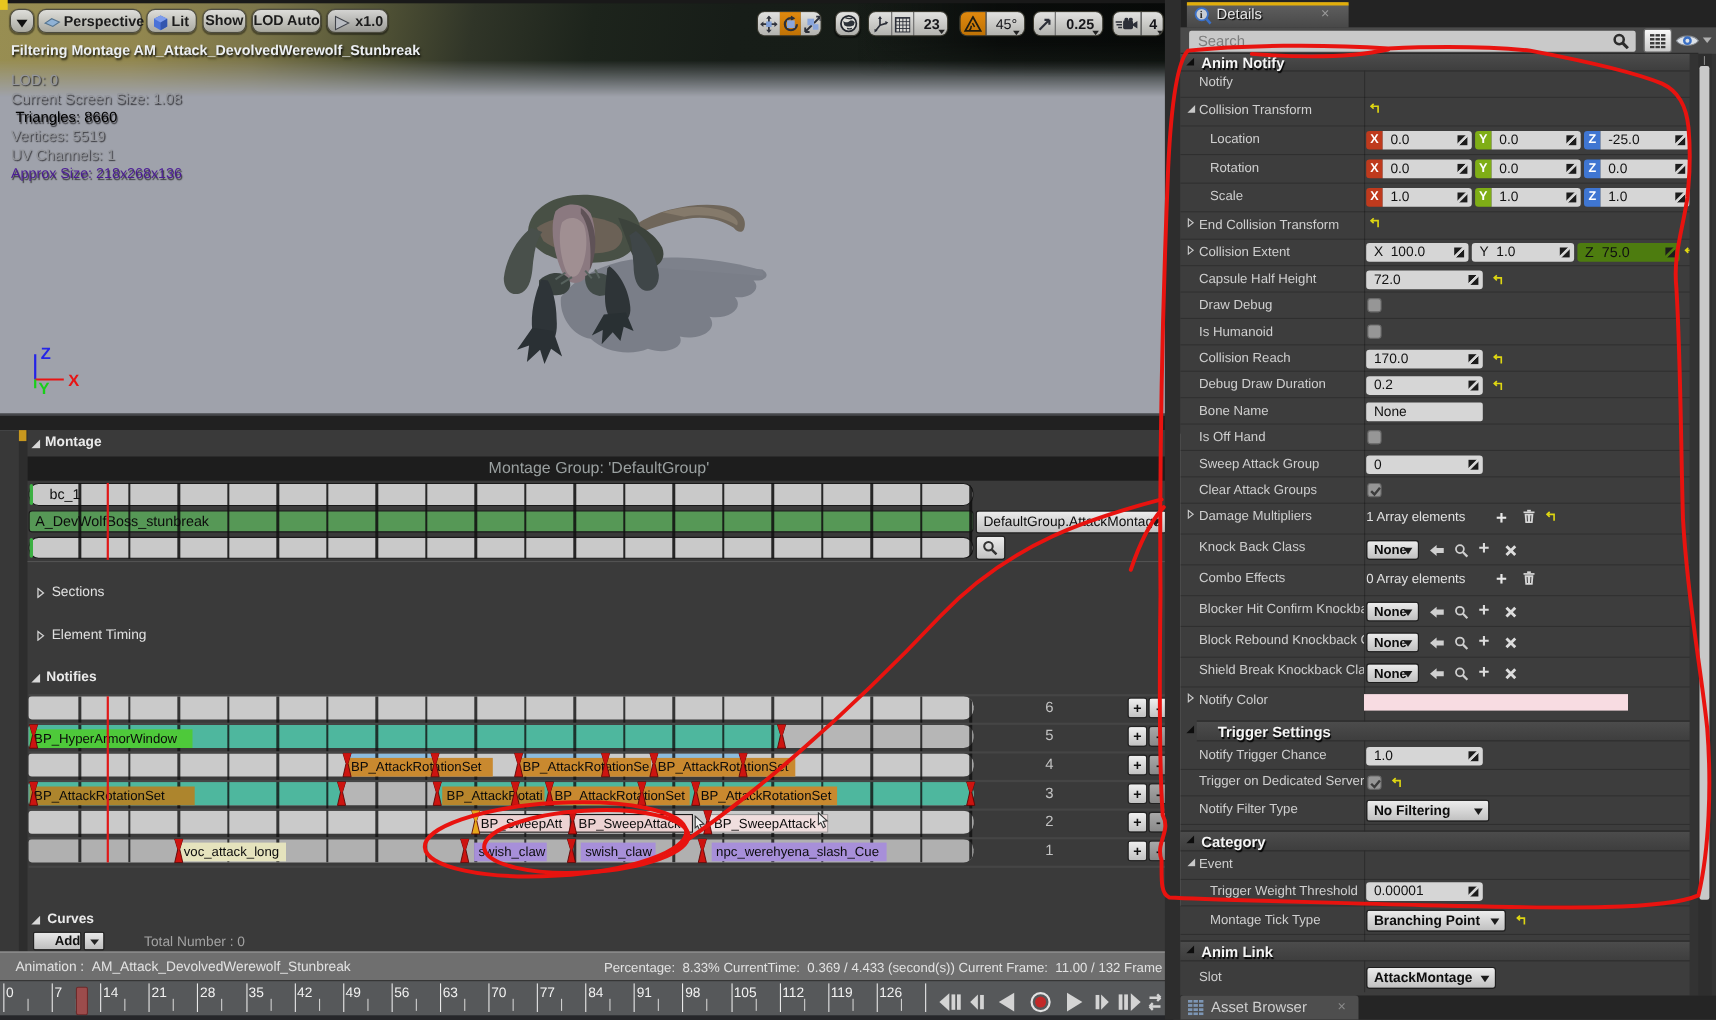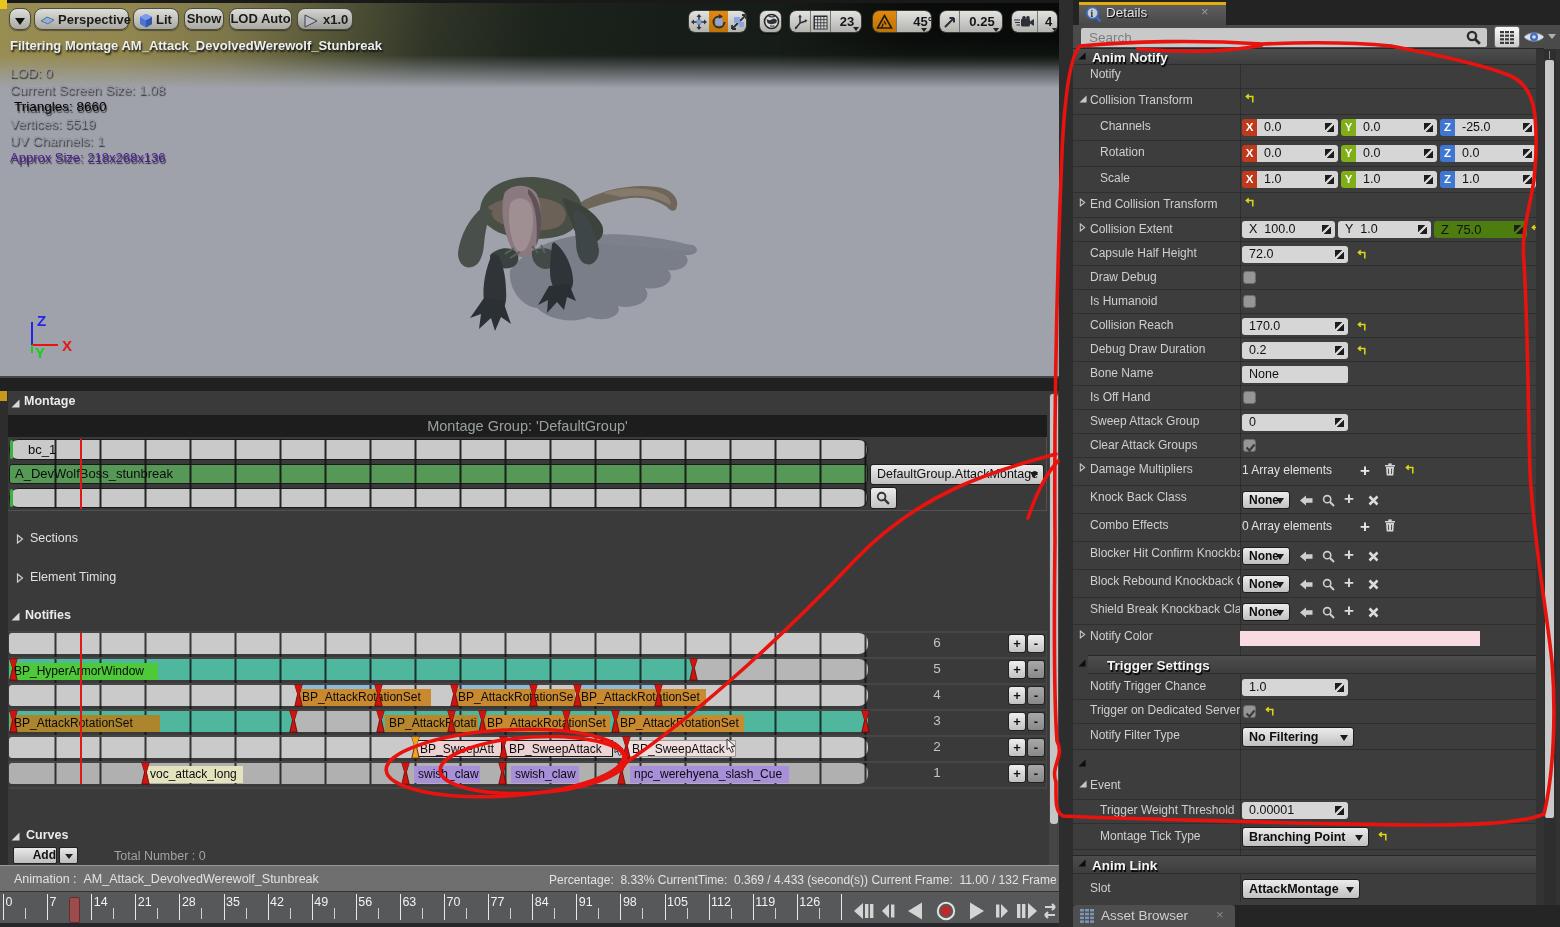--- a/index.html
+++ b/index.html
@@ -109,21 +109,21 @@
             <rect x="2" y="11.3" width="2.3" height="2.3"></rect>
             <rect x="5.1" y="11.3" width="2.3" height="2.3"></rect>
             <rect x="8.2" y="11.3" width="2.3" height="2.3"></rect>
             <rect x="11.3" y="11.3" width="2.3" height="2.3"></rect>
           </g>
         </svg>
         <div style="position:absolute;left:63px;top:16px;width:0;height:0;border-left:3px solid transparent;border-right:3px solid transparent;border-top:4px solid #222"></div>
       </div>
 <div class="abs" style="left:872px;top:10px;width:60px;height:23px;border:1.5px solid #3a392f;border-radius:7px;overflow:hidden">
         <div style="position:absolute;left:0;width:23px;height:23px;background:linear-gradient(#e0890f,#bc7004)"></div>
-        <div style="position:absolute;left:23px;width:37px;height:23px;background:linear-gradient(#e2e2e0,#aeaeaa);border-left:1px solid #777;font-size:13px;font-weight:bold;color:#16161a;text-align:right;line-height:21px">45°</div>
+        <div style="position:absolute;left:23px;width:37px;height:23px;background:linear-gradient(#e2e2e0,#aeaeaa);border-left:1px solid #777;font-size:13px;font-weight:normal;color:#16161a;text-align:center;line-height:21px">45°</div>
         <svg style="position:absolute;left:3px;top:3px" width="17" height="16" viewBox="0 0 17 16">
           <path d="M8.5 1.5 L15.5 14 L1.5 14 Z" fill="none" stroke="#201c10" stroke-width="1.6"></path>
           <path d="M5 14 A6 6 0 0 0 7 9.5" fill="none" stroke="#201c10" stroke-width="1.4"></path>
           <path d="M8 7 L10 10.5" stroke="#201c10" stroke-width="1.4"></path>
         </svg>
         <div style="position:absolute;left:48px;top:16.5px;width:0;height:0;border-left:3px solid transparent;border-right:3px solid transparent;border-top:4px solid #222"></div>
       </div>
 <div class="abs" style="left:939px;top:10px;width:64px;height:23px;border:1.5px solid #3a392f;border-radius:7px;overflow:hidden">
         <div style="position:absolute;left:0;width:19px;height:23px;background:linear-gradient(#e2e2e0,#aeaeaa)"></div>
         <div style="position:absolute;left:19px;width:45px;height:23px;background:linear-gradient(#e2e2e0,#aeaeaa);border-left:1px solid #777;font-size:13px;font-weight:bold;color:#16161a;text-align:center;line-height:21px">0.25</div>
@@ -154,21 +154,21 @@
 <svg class="abs" style="left:20px;top:308px" width="60" height="55" viewBox="0 0 60 55">
         <line x1="12" y1="14" x2="12" y2="37" stroke="#2323e8" stroke-width="2"></line>
         <line x1="12" y1="37" x2="38" y2="37" stroke="#e81414" stroke-width="2"></line>
         <line x1="12" y1="37" x2="12" y2="45" stroke="#18d018" stroke-width="2"></line>
         <text x="17" y="18" fill="#2525e8" font-size="15" font-weight="bold" font-family="Liberation Sans">Z</text>
         <text x="42" y="43" fill="#e81414" font-size="15" font-weight="bold" font-family="Liberation Sans">X</text>
         <text x="15" y="50" fill="#18d018" font-size="15" font-weight="bold" font-family="Liberation Sans">Y</text>
       </svg>
 <div class="abs" style="left:0;top:376px;width:1067px;height:15px;background:#212121;border-top:2px solid #46474b"></div>
 </div>
-<div class="abs" style="left:0;top:391px;width:1067px;height:484px;background:#3a3a3a;overflow:hidden">
+<div class="abs" style="left:17px;top:391px;width:1067px;height:484px;background:#3a3a3a;overflow:hidden">
 <div class="abs" style="left:0;top:0;width:8px;height:474px;background:#2d2d2d"></div>
 <div class="abs" style="left:0;top:0;width:7px;height:10px;background:#c8981e"></div>
 <svg style="position:absolute;left:11px;top:8px" width="9" height="9" viewBox="0 0 9 9">
         <path d="M8.5 0.5 L8.5 8.5 L0.5 8.5 Z" fill="#d8d8d8"></path>
       </svg>
 <div class="abs" style="left:24px;top:3px;font-size:12.5px;font-weight:bold;color:#eaeaea">Montage</div>
 <div class="abs" style="left:8px;top:24px;width:1039px;height:22px;background:#1d1d1d;text-align:center;color:#9aa0a0;font-size:14.5px;line-height:22px">Montage Group: 'DefaultGroup'</div>
 <div class="abs" style="left:9px;top:48px;width:859px;height:21px;background:#c9c9c9;border-radius:9px;border:1px solid #1a1a1a"></div>
 <div class="abs" style="left:10px;top:49px;width:2.5px;height:19px;background:#3cb043;border-radius:2px"></div>
 <div class="abs" style="left:9px;top:73px;width:859px;height:20px;background:#569856;border:1px solid #1a1a1a;border-radius:3px"></div>
@@ -523,21 +523,21 @@
 <div class="abs" style="left:0;top:849px;width:471px;height:1px;background:rgba(0,0,0,.22)"></div>
 <div class="dhdr" style="top:48px;height:17px;line-height:17px;left:0;width:471px"><span style="margin-left:19px">Anim Notify</span></div>
 <svg style="position:absolute;left:5px;top:52px" width="8" height="8" viewBox="0 0 9 9">
         <path d="M8.5 0.5 L8.5 8.5 L0.5 8.5 Z" fill="#0d0d0d"></path>
       </svg>
 <div class="dlab" style="left:17px;top:67px">Notify</div>
 <div class="dlab" style="left:17px;top:93px">Collision Transform</div>
 <svg style="position:absolute;left:6px;top:95px" width="8" height="8" viewBox="0 0 9 9">
         <path d="M8.5 0.5 L8.5 8.5 L0.5 8.5 Z" fill="#c8c8c8"></path>
       </svg>
-<div class="dlab" style="left:27px;top:119px">Channels</div>
+<div class="dlab" style="left:27px;top:119px">Location</div>
 <div class="dlab" style="left:27px;top:145px">Rotation</div>
 <div class="dlab" style="left:27px;top:171px">Scale</div>
 <div class="dlab" style="left:17px;top:197px">End Collision Transform</div>
 <svg style="position:absolute;left:6px;top:198px" width="7" height="9" viewBox="0 0 8 10">
         <path d="M1.5 1 L6.5 5 L1.5 9 Z" fill="none" stroke="#c8c8c8" stroke-width="1.2"></path>
       </svg>
 <div class="dlab" style="left:17px;top:222px">Collision Extent</div>
 <svg style="position:absolute;left:6px;top:223px" width="7" height="9" viewBox="0 0 8 10">
         <path d="M1.5 1 L6.5 5 L1.5 9 Z" fill="none" stroke="#c8c8c8" stroke-width="1.2"></path>
       </svg>
@@ -742,20 +742,21 @@
       </div>
 <div class="dlab" style="left:17px;top:703px">Trigger on Dedicated Server</div>
 <div style="position:absolute;left:170px;top:705px;width:13px;height:13px;background:#969696;border-radius:3px;border:1px solid #6a6a6a"><svg width="13" height="13" viewBox="0 0 13 13">
           <path d="M2.5 6.5 L5.5 9.5 L10.5 3.5" stroke="#3c3c3c" stroke-width="2.2" fill="none"></path>
         </svg></div>
 <svg style="position:absolute;left:191px;top:706px" width="11" height="11" viewBox="0 0 11 11">
         <path d="M8.8 9.5 L8.8 3.6 L2.8 3.6 M4.8 1.4 L2.4 3.6 L4.8 5.8" stroke="#ded612" fill="none" stroke-width="1.5"></path>
       </svg>
 <div class="dlab" style="left:17px;top:728px">Notify Filter Type</div>
 <div style="position:absolute;left:169px;top:727px;width:112px;height:20px;background:linear-gradient(#ececec,#c0c0c0);border:1px solid #1e1e1e;border-radius:3px;color:#0d0d0d;font-size:12.5px;font-weight:bold;line-height:18px;padding-left:6px;padding-right:14px;box-sizing:border-box;white-space:nowrap;overflow:hidden">No Filtering<div style="position:absolute;right:5px;top:7px;width:0;height:0;border-left:4.5px solid transparent;border-right:4.5px solid transparent;border-top:6px solid #1a1a1a"></div></div>
+<div class="dhdr" style="top:755px;height:19px;line-height:19px;left:0;width:471px"><span style="margin-left:19px">Category</span></div>
 <svg style="position:absolute;left:5px;top:759px" width="8" height="8" viewBox="0 0 9 9">
         <path d="M8.5 0.5 L8.5 8.5 L0.5 8.5 Z" fill="#0d0d0d"></path>
       </svg>
 <svg style="position:absolute;left:6px;top:780px" width="8" height="8" viewBox="0 0 9 9">
         <path d="M8.5 0.5 L8.5 8.5 L0.5 8.5 Z" fill="#c8c8c8"></path>
       </svg>
 <div class="dlab" style="left:17px;top:778px">Event</div>
 <div class="dlab" style="left:27px;top:803px">Trigger Weight Threshold</div>
 <div style="position:absolute;left:169px;top:802px;width:106px;height:17px">
         <div style="position:absolute;left:0px;top:0;right:0;height:17px;background:#d6d6d6;border-radius:3px;color:#111;font-size:12.5px;line-height:17px;padding-left:7px;white-space:nowrap;overflow:hidden">0.00001</div>

